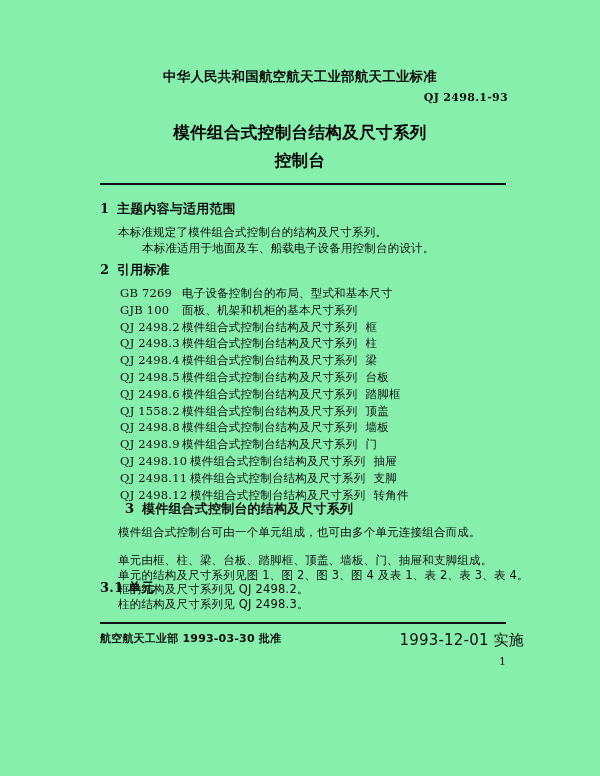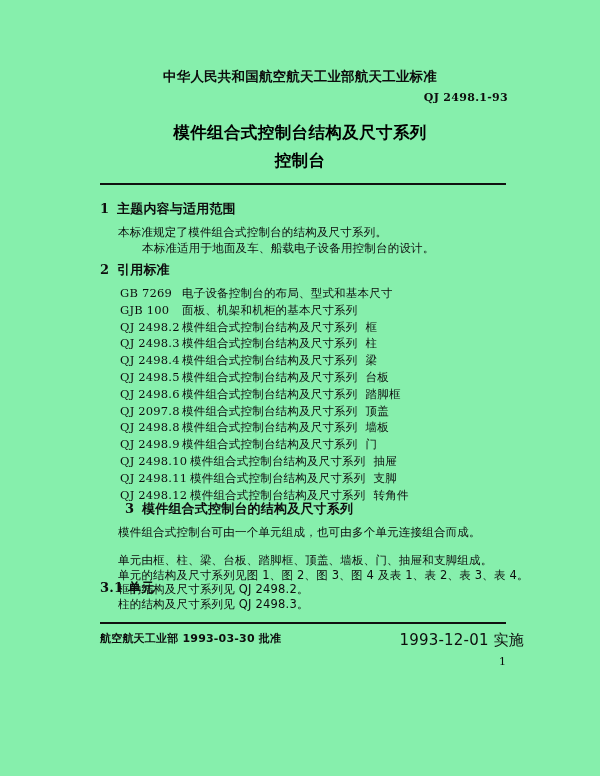--- a/index.html
+++ b/index.html
@@ -240,21 +240,21 @@
         </div>
         <div class="ref-row">
           <span class="ref-code">QJ 2498.5</span>
           <span class="ref-desc c1"><span>模件组合式控制台结构及尺寸系列</span><span class="ref-suffix">台板</span></span>
         </div>
         <div class="ref-row">
           <span class="ref-code">QJ 2498.6</span>
           <span class="ref-desc c1"><span>模件组合式控制台结构及尺寸系列</span><span class="ref-suffix">踏脚框</span></span>
         </div>
         <div class="ref-row">
-          <span class="ref-code">QJ 2097.8</span>
+          <span class="ref-code">QJ 1558.2</span>
           <span class="ref-desc c1"><span>模件组合式控制台结构及尺寸系列</span><span class="ref-suffix">顶盖</span></span>
         </div>
         <div class="ref-row">
           <span class="ref-code">QJ 2498.8</span>
           <span class="ref-desc c1"><span>模件组合式控制台结构及尺寸系列</span><span class="ref-suffix">墙板</span></span>
         </div>
         <div class="ref-row">
           <span class="ref-code">QJ 2498.9</span>
           <span class="ref-desc c1"><span>模件组合式控制台结构及尺寸系列</span><span class="ref-suffix">门</span></span>
         </div>

